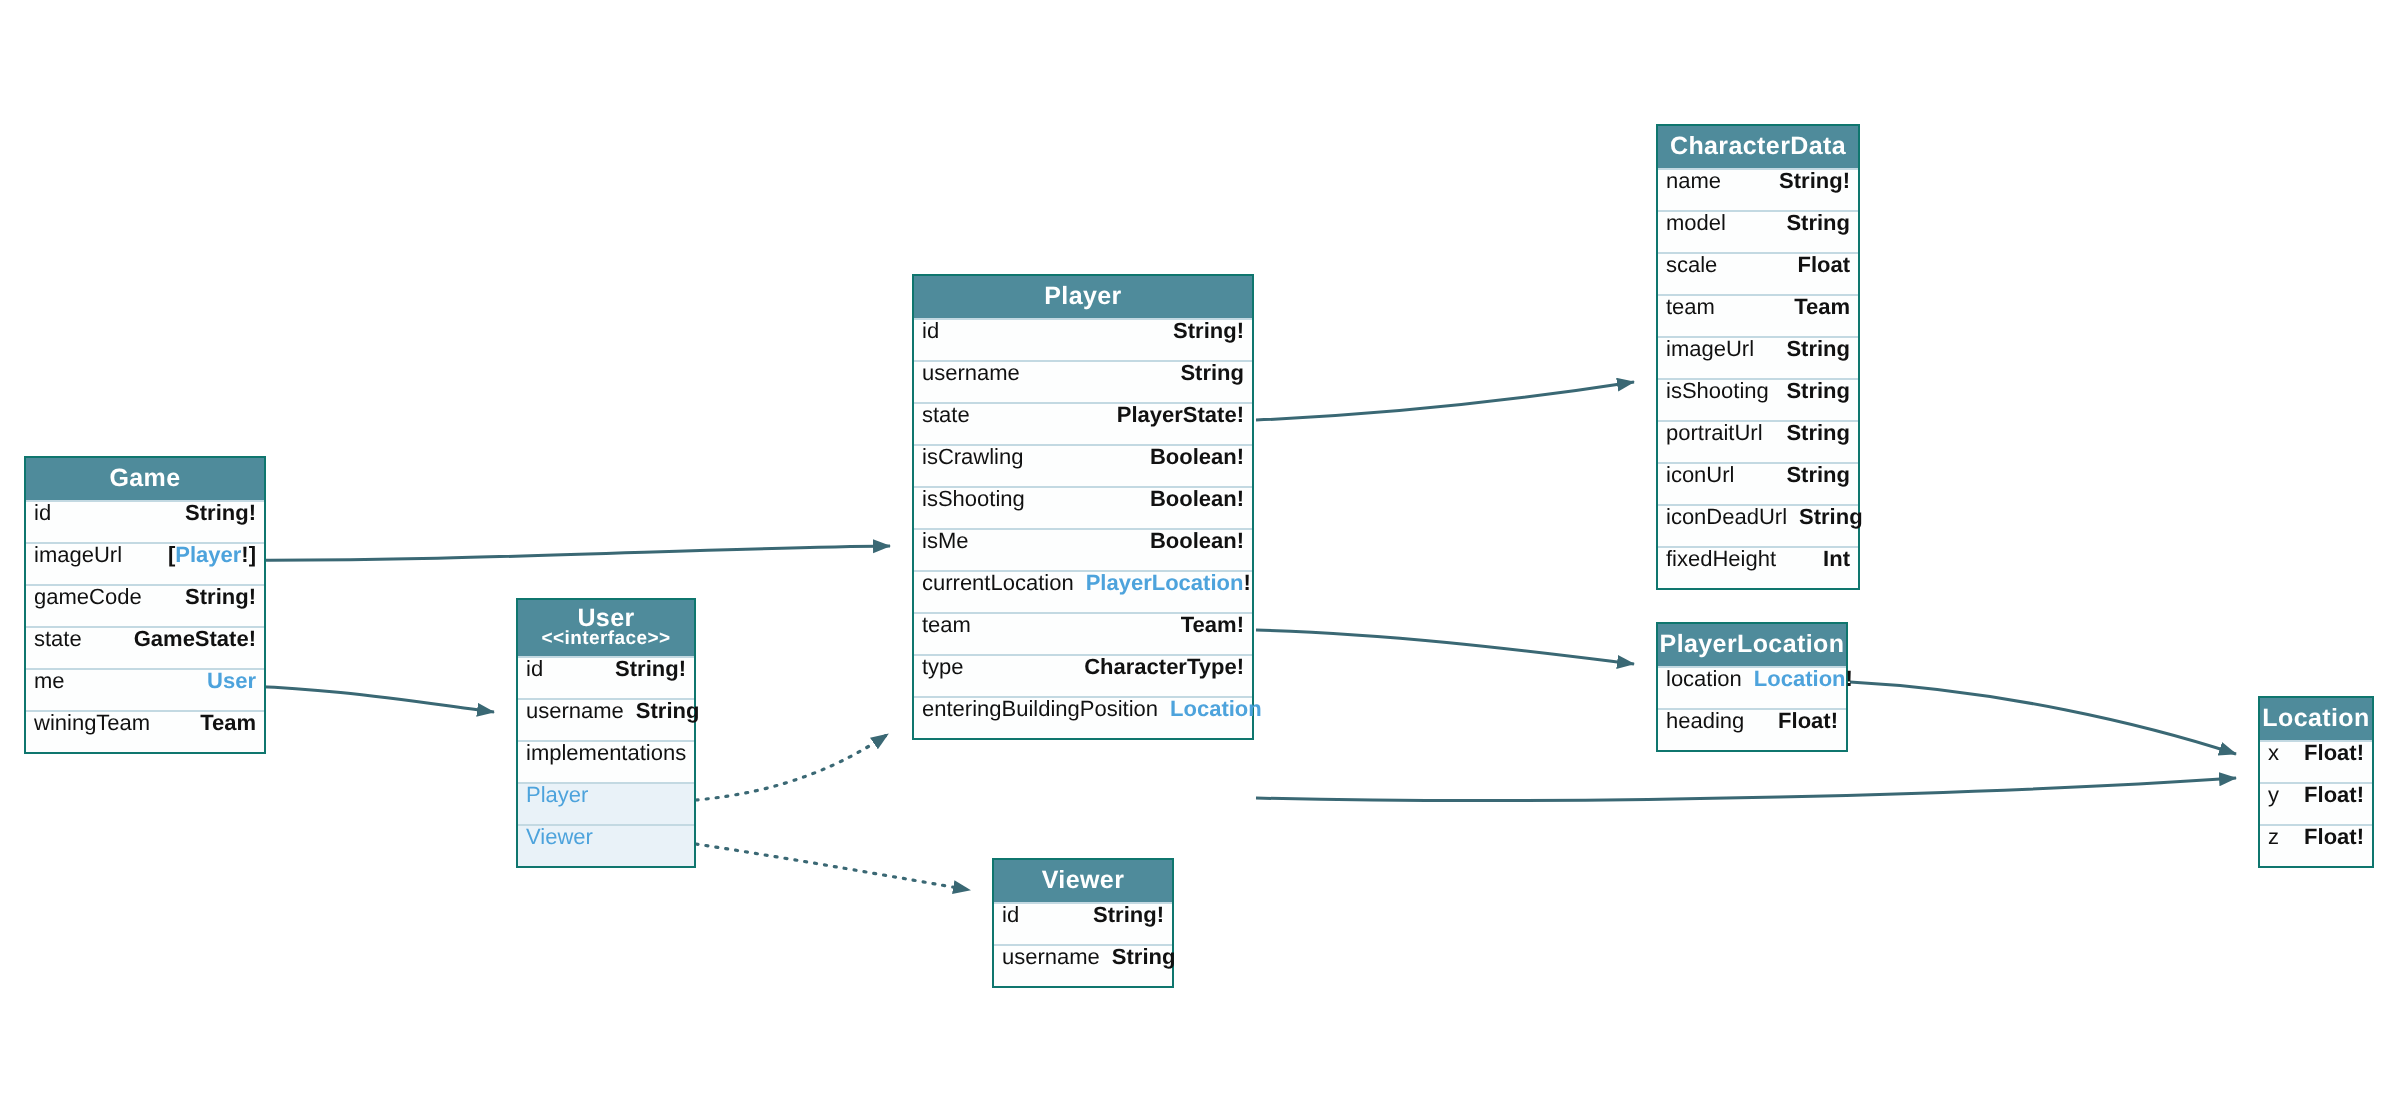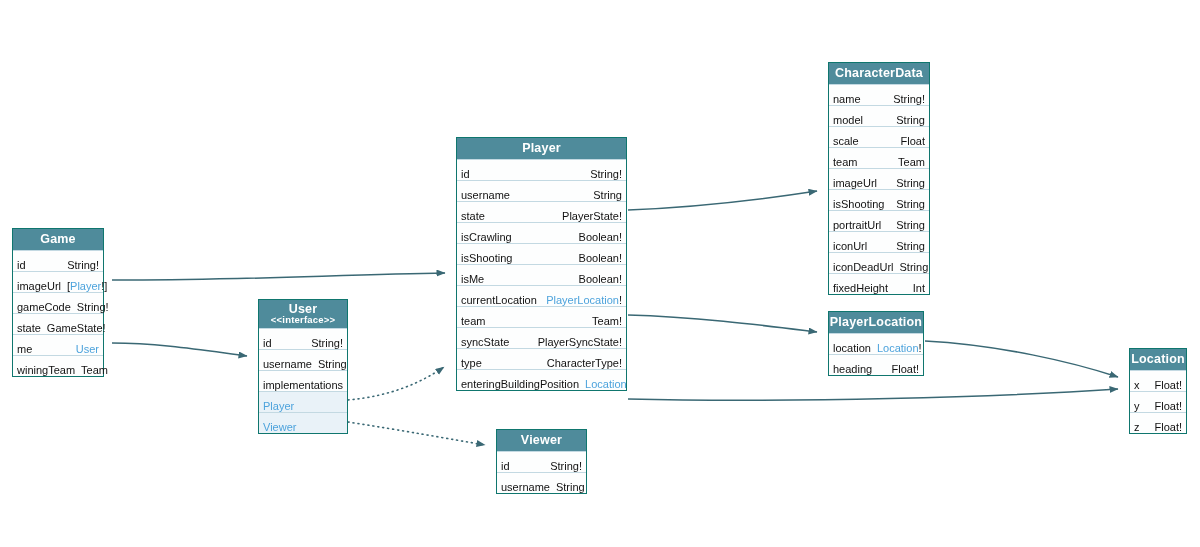--- a/index.html
+++ b/index.html
@@ -8,25 +8,25 @@
   .edges{position:absolute;left:0;top:0;z-index:1;}
   .edge{fill:none;stroke:#3a6874;stroke-width:1.5px;}
   .edge.dotted{stroke-dasharray:1 4;stroke-linecap:round;stroke-width:1.6px;}
   .entity{position:absolute;z-index:2;background:#fdfefe;border:1px solid #0f766e;
           box-sizing:border-box;}
   .ehead{background:#4f8b9b;color:#ffffff;font-weight:bold;font-size:12.5px;
          text-align:center;height:21px;line-height:21px;box-sizing:border-box;
          letter-spacing:.2px;}
   .ehead.tall{height:28px;line-height:normal;padding-top:2px;}
   .ehead .sub{display:block;font-size:9.5px;line-height:10px;margin-top:-1px;}
-  .row{display:flex;justify-content:space-between;align-items:flex-end;gap:6px;
+  .row{display:flex;justify-content:space-between;align-items:flex-start;gap:6px;
        height:21px;box-sizing:border-box;padding:0 4px;border-top:1px solid #c3d9e2;
        font-size:11px;color:#111111;white-space:nowrap;background:#fdfefe;}
   .row .fname{text-align:left;}
-  .row .ftype{margin-left:auto;text-align:right;}
+  .row .ftype{margin-left:auto;text-align:right;font-weight:bold;}
   .link{color:#4da3dc;}
   .row.impl{background:#e9f2f8;}
 </style>
 </head>
 <body>
 
 <div class="canvas">
 
   <svg class="edges" width="1200" height="547">
     <defs>
@@ -37,21 +37,21 @@
     <path class="edge" d="M112,280 C230,281 350,274 445,273" marker-end="url(#arr)"></path>
     <path class="edge" d="M112,343 C160,343 208,351 247,356" marker-end="url(#arr)"></path>
     <path class="edge dotted" d="M348,400 C392,396 422,382 444,367" marker-end="url(#arr)"></path>
     <path class="edge dotted" d="M348,422 C400,430 450,439 485,445" marker-end="url(#arr)"></path>
     <path class="edge" d="M628,210 C700,207 765,199 817,191" marker-end="url(#arr)"></path>
     <path class="edge" d="M628,315 C700,317 768,326 817,332" marker-end="url(#arr)"></path>
     <path class="edge" d="M628,399 C790,403 1000,397 1118,389" marker-end="url(#arr)"></path>
     <path class="edge" d="M925,341 C1000,345 1072,362 1118,377" marker-end="url(#arr)"></path>
   </svg>
 
-  <div class="entity" style="left:12px;top:228px;width:92px;">
+  <div class="entity" style="left:12px;top:228px;width:121px;">
     <div class="ehead">Game</div>
     <div class="row">
       <span class="fname">id</span>
       <span class="ftype">String!</span>
     </div>
     <div class="row">
       <span class="fname">imageUrl</span>
       <span class="ftype"><span>[</span><span class="link">Player</span><span>!]</span></span>
     </div>
     <div class="row">
@@ -124,24 +124,20 @@
     </div>
     <div class="row">
       <span class="fname">currentLocation</span>
       <span class="ftype"><span class="link">PlayerLocation</span><span>!</span></span>
     </div>
     <div class="row">
       <span class="fname">team</span>
       <span class="ftype">Team!</span>
     </div>
     <div class="row">
-      <span class="fname">syncState</span>
-      <span class="ftype">PlayerSyncState!</span>
-    </div>
-    <div class="row">
       <span class="fname">type</span>
       <span class="ftype">CharacterType!</span>
     </div>
     <div class="row">
       <span class="fname">enteringBuildingPosition</span>
       <span class="ftype"><span class="link">Location</span></span>
     </div>
   </div>
 
   <div class="entity" style="left:828px;top:62px;width:102px;">

